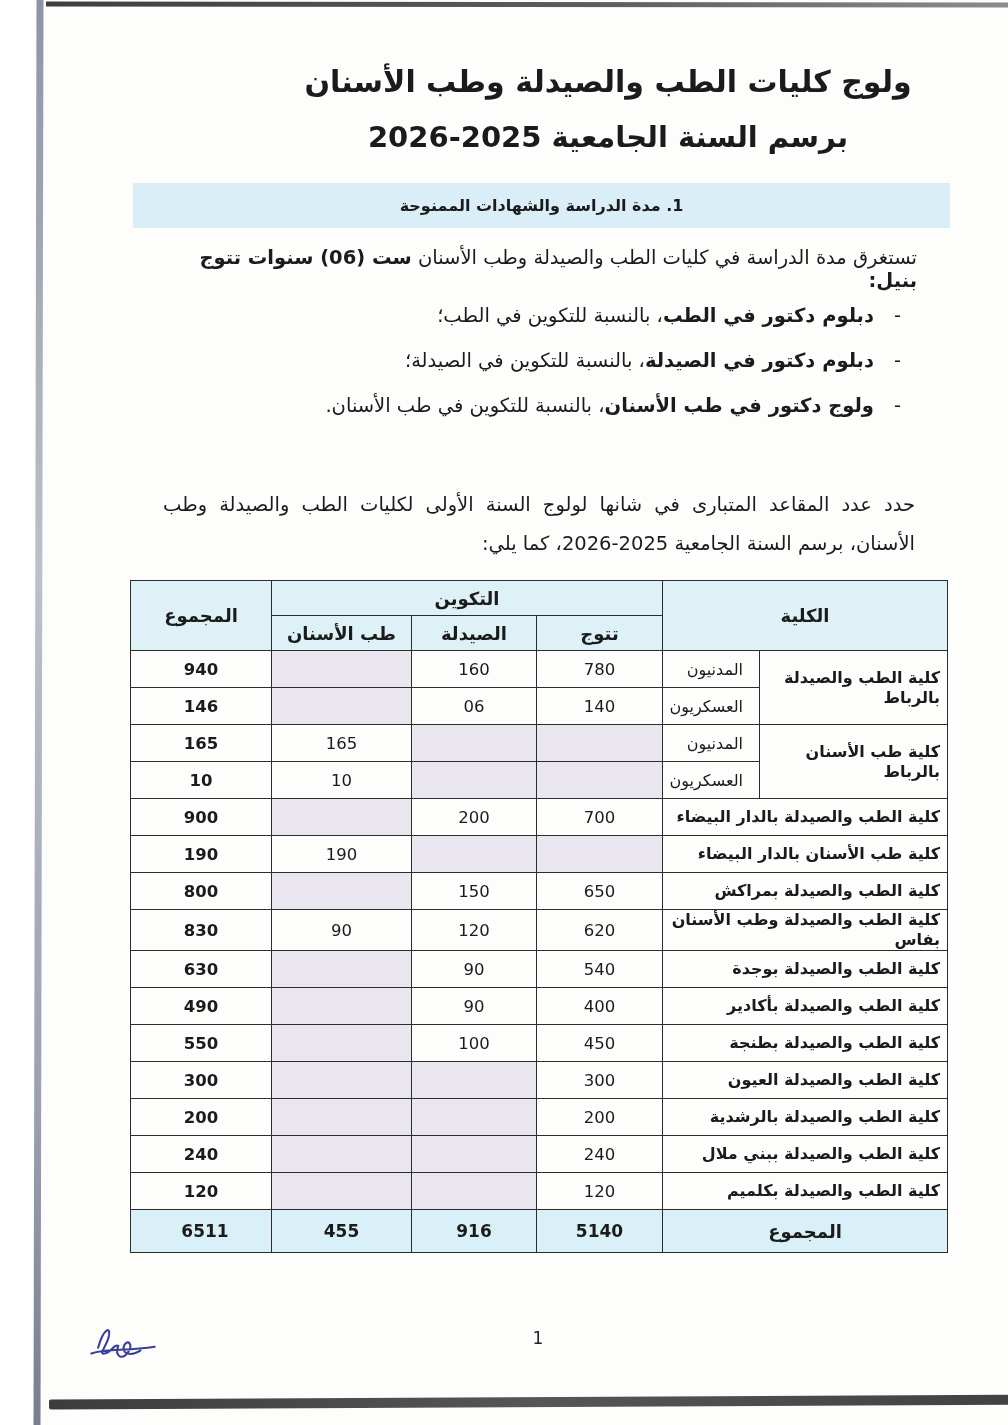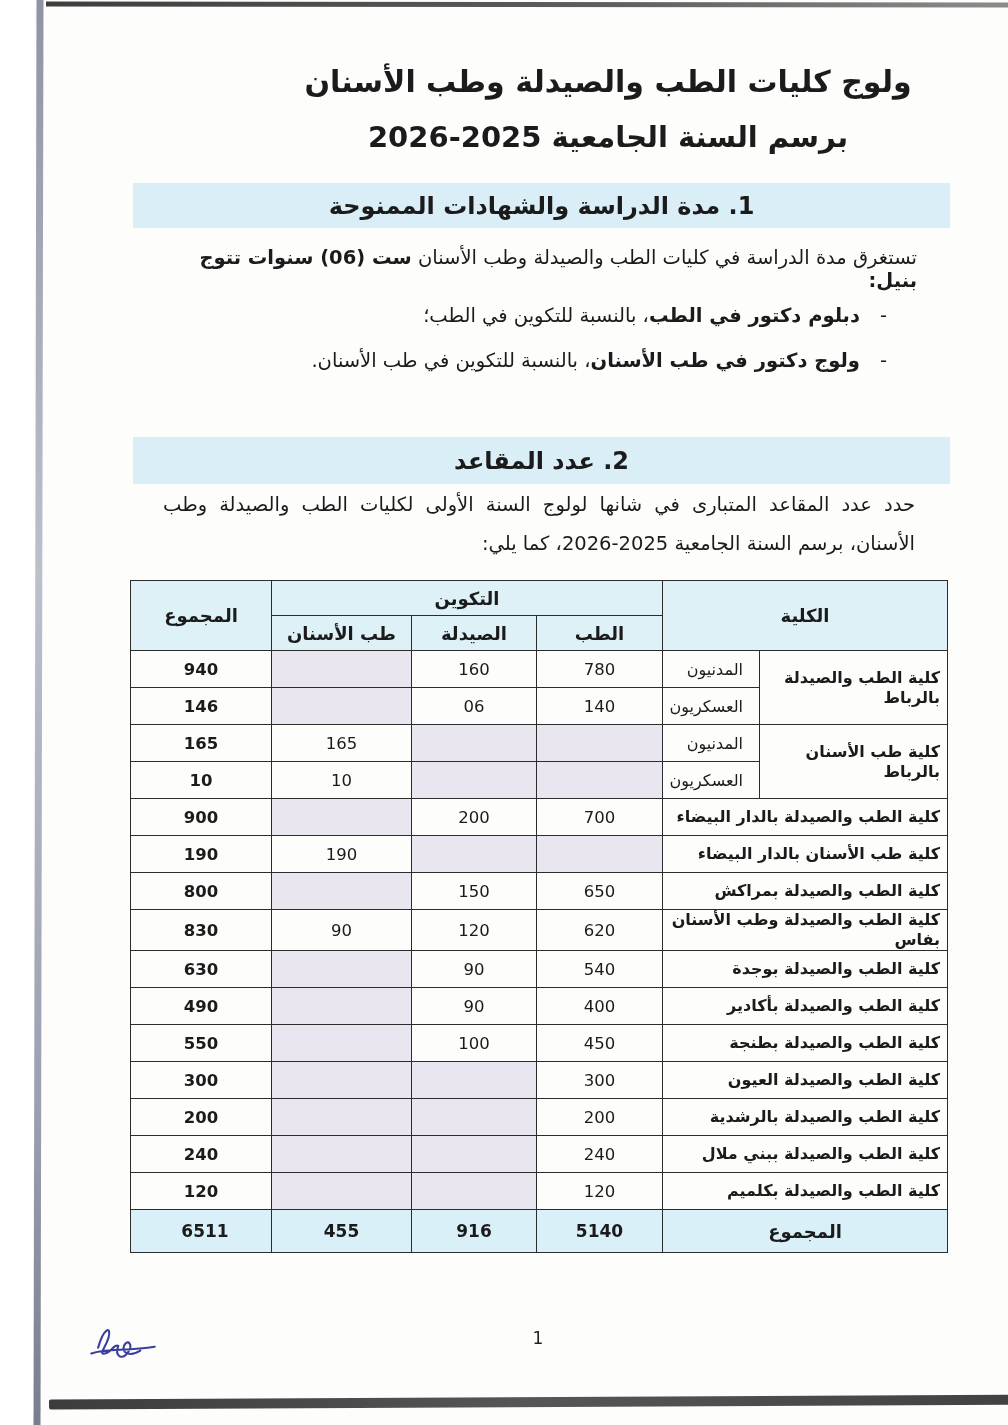--- a/index.html
+++ b/index.html
@@ -19,29 +19,29 @@
   .edge-right { position:absolute; right:0px; top:60px; width:3px; height:1340px;
     background:linear-gradient(to bottom,#ffffff,#cfcfcf 60%,#bdbdbd); }
 
   .title { position:absolute; left:165px; width:820px; text-align:center;
     font-weight:bold; direction:rtl; }
   .title-1 { top:64px; font-size:30px; }
   .title-2 { top:120px; font-size:29px; }
 
   .section-heading { position:absolute; left:100px; width:817px;
     display:flex; align-items:center; justify-content:center;
-    font-weight:bold; font-size:24px; direction:rtl; }
+    font-weight:bold; font-size:16px; direction:rtl; }
   .section-1 { top:183px; height:45px; }
   .section-2 { top:437px; height:47px; }
 
   .para-1 { position:absolute; left:148px; top:246px; width:736px;
     direction:rtl; font-size:19.5px; text-align:right; text-align-last:justify; }
   .para-1 b, .bullet b { font-weight:bold; }
 
-  .bullets { position:absolute; left:142px; top:293px; width:712px; direction:rtl; }
+  .bullets { position:absolute; left:156px; top:293px; width:712px; direction:rtl; }
   .bullet { height:45px; line-height:45px; text-align:right; font-size:19.5px; white-space:nowrap; }
   .bullet .dash { display:inline-block; margin-left:20px; }
 
   .para-2 { position:absolute; left:130px; top:485px; width:752px;
     direction:rtl; font-size:19.5px; text-align:justify; line-height:39px; }
 
   table.seats { position:absolute; left:97px; top:580px; width:817px;
     border-collapse:collapse; direction:rtl; table-layout:fixed; }
   .seats th, .seats td { border:1.6px solid #2c2c2c; overflow:hidden; }
   .seats thead th { height:35px; font-weight:bold; font-size:18px; text-align:center; }
@@ -69,44 +69,44 @@
 
   <div class="title title-1">ولوج كليات الطب والصيدلة وطب الأسنان</div>
   <div class="title title-2">برسم السنة الجامعية 2025-2026</div>
 
   <div class="section-heading section-1" style="background: rgb(217, 238, 246);">1. مدة الدراسة والشهادات الممنوحة</div>
 
   <p class="para-1"><span>تستغرق مدة الدراسة في كليات الطب والصيدلة وطب الأسنان </span><b>ست (06) سنوات تتوج بنيل:</b></p>
 
   <div class="bullets">
     <div class="bullet"><span class="dash">-</span><b>دبلوم دكتور في الطب</b><span>، بالنسبة للتكوين في الطب؛</span></div>
+    <div class="bullet"><span class="dash">-</span><b>دبلوم دكتور في الصيدلة</b><span>، بالنسبة للتكوين في الصيدلة؛</span></div>
     <div class="bullet"><span class="dash">-</span><b>ولوج دكتور في طب الأسنان</b><span>، بالنسبة للتكوين في طب الأسنان.</span></div>
   </div>
 
-  <div class="section-heading section-2" style="background: rgb(217, 238, 246);">2. عدد المقاعد</div>
 
   <p class="para-2">حدد عدد المقاعد المتبارى في شانها لولوج السنة الأولى لكليات الطب والصيدلة وطب الأسنان، برسم السنة الجامعية 2025-2026، كما يلي:</p>
 
   <table class="seats">
     <colgroup>
       <col style="width:188px">
         <col style="width:97px">
         <col style="width:126px">
       <col style="width:125px">
         <col style="width:140px">
         <col style="width:141px">
     </colgroup>
     <thead>
       <tr>
         <th colspan="2" rowspan="2" style="background: rgb(221, 241, 247);">الكلية</th>
         <th colspan="3" style="background: rgb(221, 241, 247);">التكوين</th>
         <th rowspan="2" style="background: rgb(221, 241, 247);">المجموع</th>
       </tr>
       <tr>
-        <th style="background: rgb(221, 241, 247);">الطب</th>
+        <th style="background: rgb(221, 241, 247);">تتوج</th>
         <th style="background: rgb(221, 241, 247);">الصيدلة</th>
         <th style="background: rgb(221, 241, 247);">طب الأسنان</th>
       </tr>
     </thead>
     <tbody>
         <tr>
           <td class="college-name" rowspan="2">كلية الطب والصيدلة بالرباط</td>
           <td class="sub-label">المدنيون</td>
           <td class="num">780</td>
           <td class="num">160</td>

